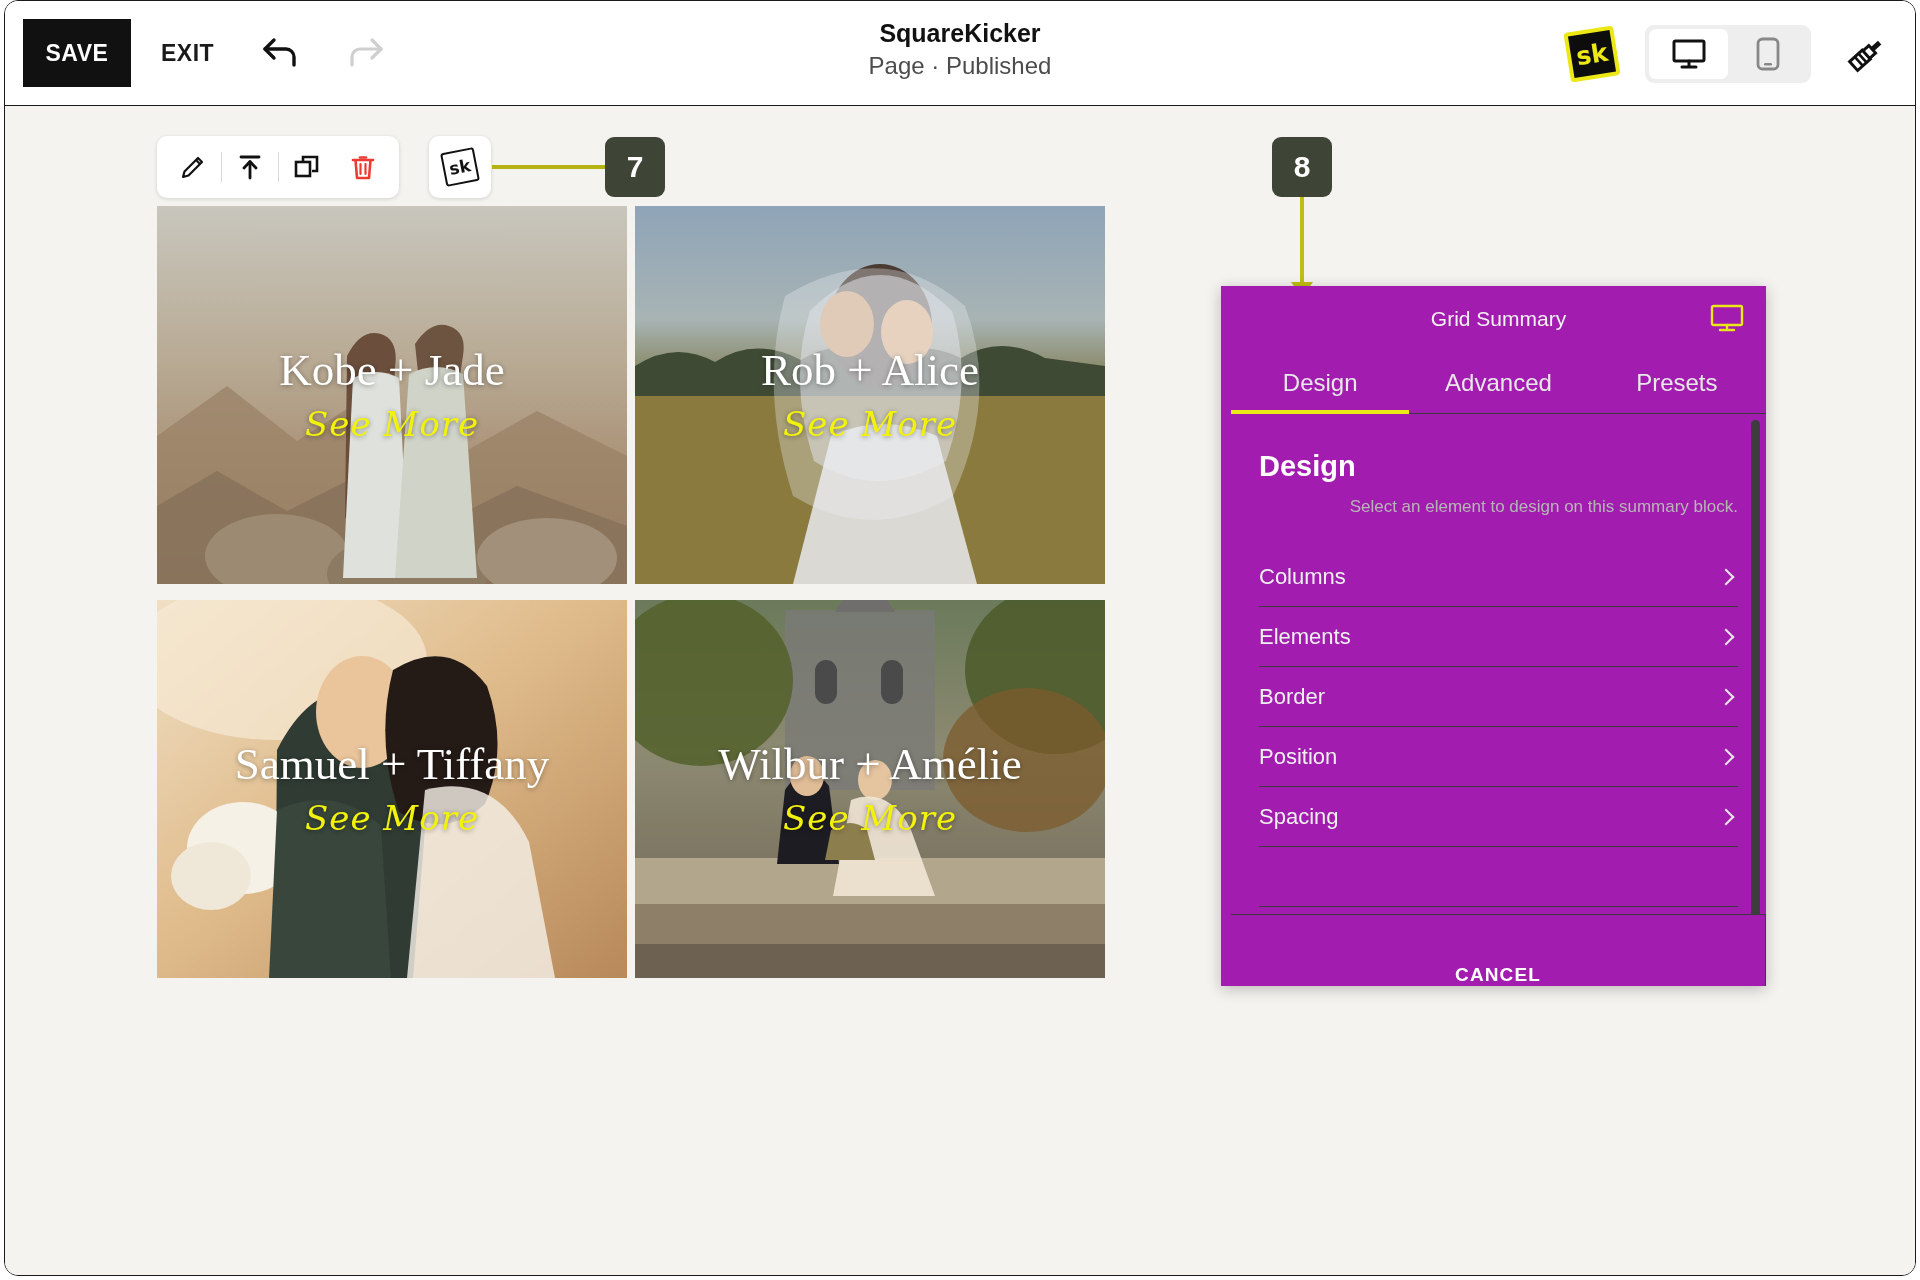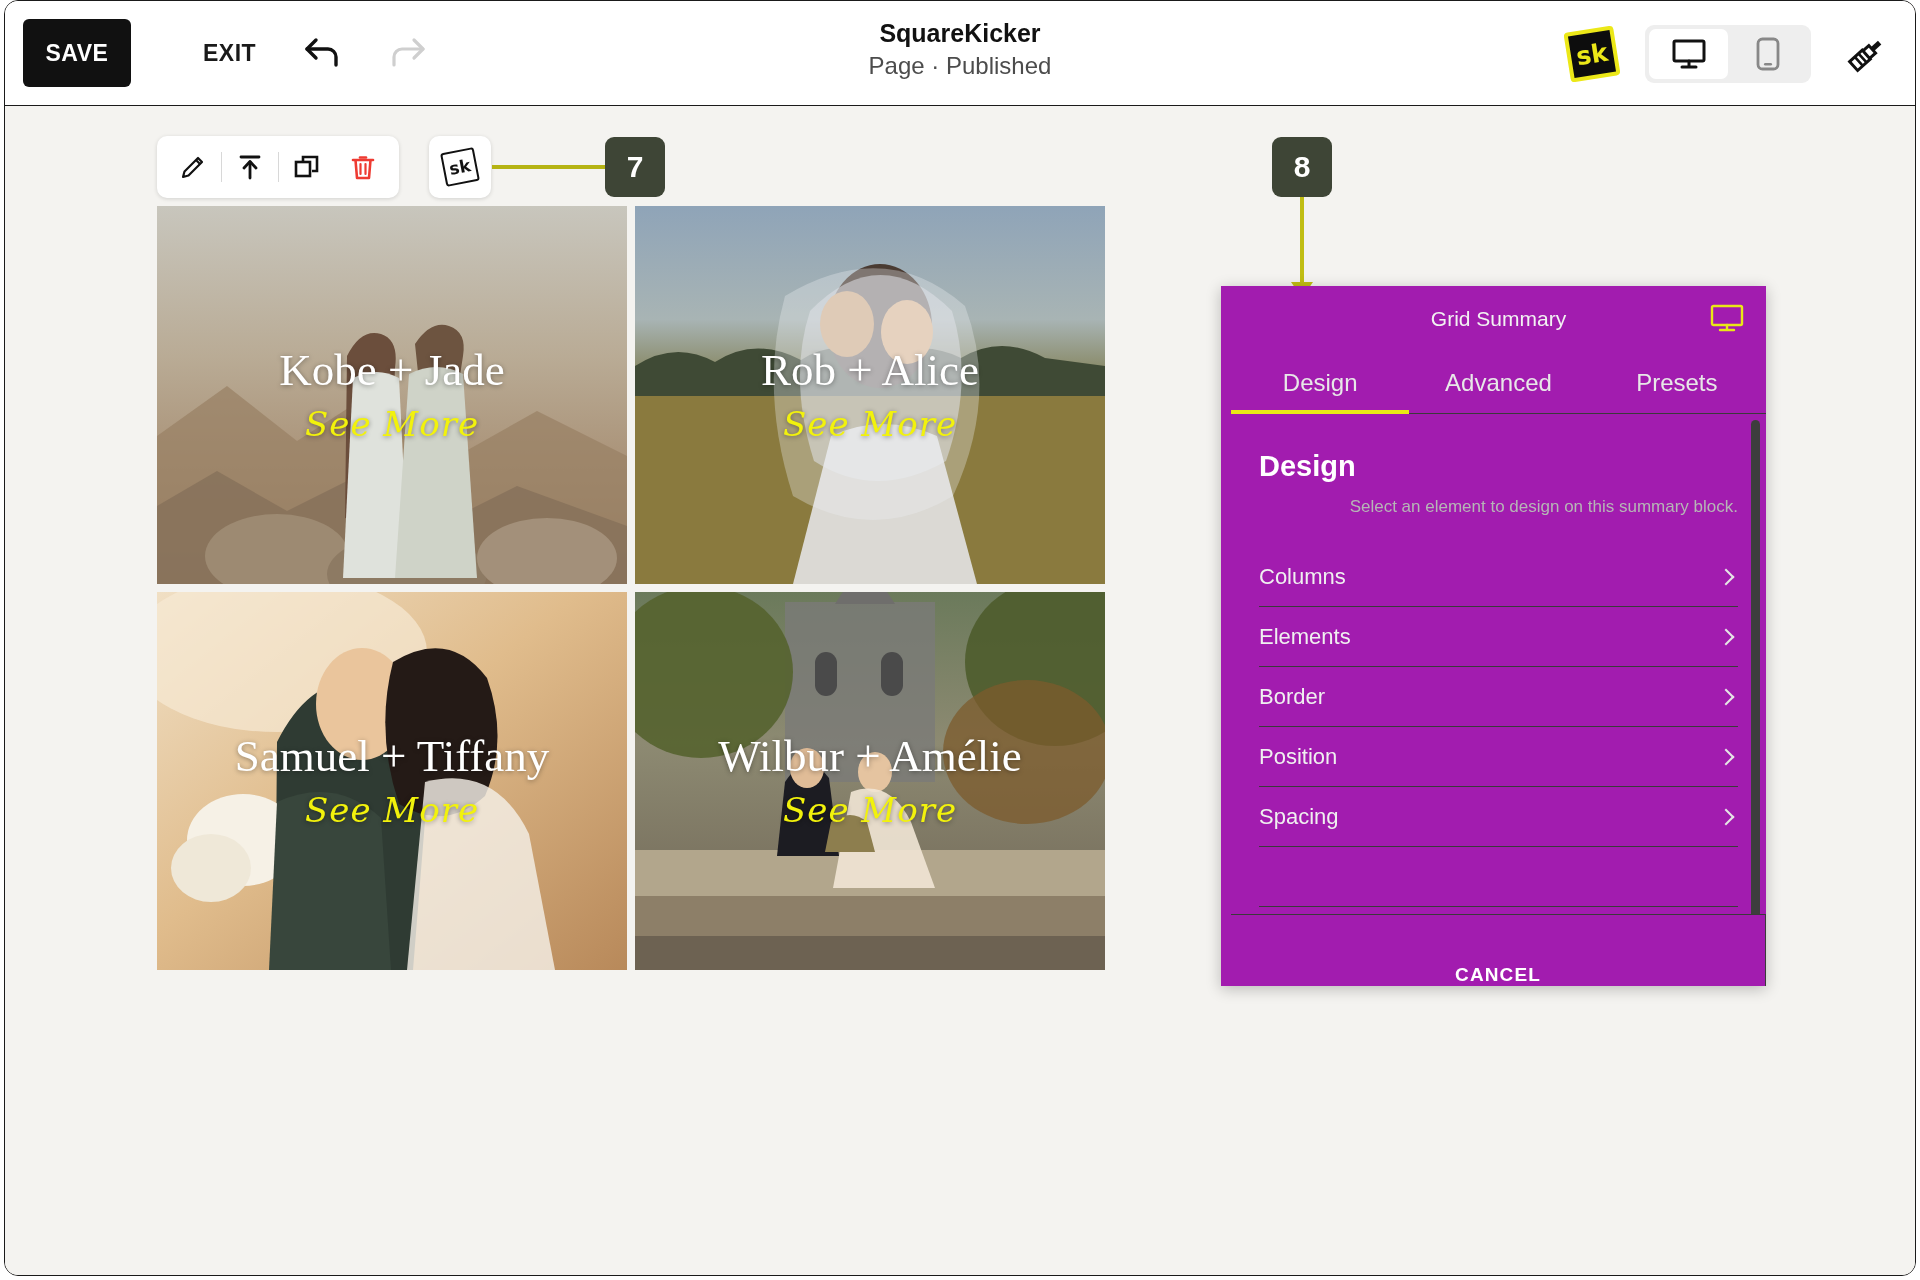--- a/index.html
+++ b/index.html
@@ -25,27 +25,27 @@
     position: absolute; left: 0; top: 0;
     width: 100%; height: 105px;
     background: #ffffff;
     border-bottom: 1px solid #1a1a1a;
     display: flex; align-items: center;
   }
   .save-btn {
     margin-left: 18px;
     width: 108px; height: 68px;
     background: #111111; color: #ffffff;
-    border-radius: 6px;
+    border-radius: 0;
     display: flex; align-items: center; justify-content: center;
     font-size: 23px; font-weight: 700; letter-spacing: 0.5px;
     cursor: pointer;
   }
   .exit-btn {
-    margin-left: 72px;
+    margin-left: 30px;
     font-size: 23px; font-weight: 700; color: #1a1a1a;
     letter-spacing: 0.5px; cursor: pointer;
   }
   .undo-btn, .redo-btn {
     margin-left: 44px;
     width: 46px; height: 46px;
     display: flex; align-items: center; justify-content: center;
     cursor: pointer;
   }
   .redo-btn { margin-left: 38px; }
@@ -160,21 +160,21 @@
     border-right: 11px solid transparent;
     border-top: 16px solid #c0bd13;
   }
 
   
   .grid {
     position: absolute; left: 152px; top: 100px;
     width: 948px;
     display: grid;
     grid-template-columns: 470px 470px;
-    gap: 8px 8px;
+    gap: 16px 8px;
   }
   .card {
     position: relative;
     height: 378px;
     overflow: hidden;
     cursor: pointer;
   }
   .card-img { position: absolute; inset: 0; }
   .card-overlay {
     position: absolute; inset: 0;

